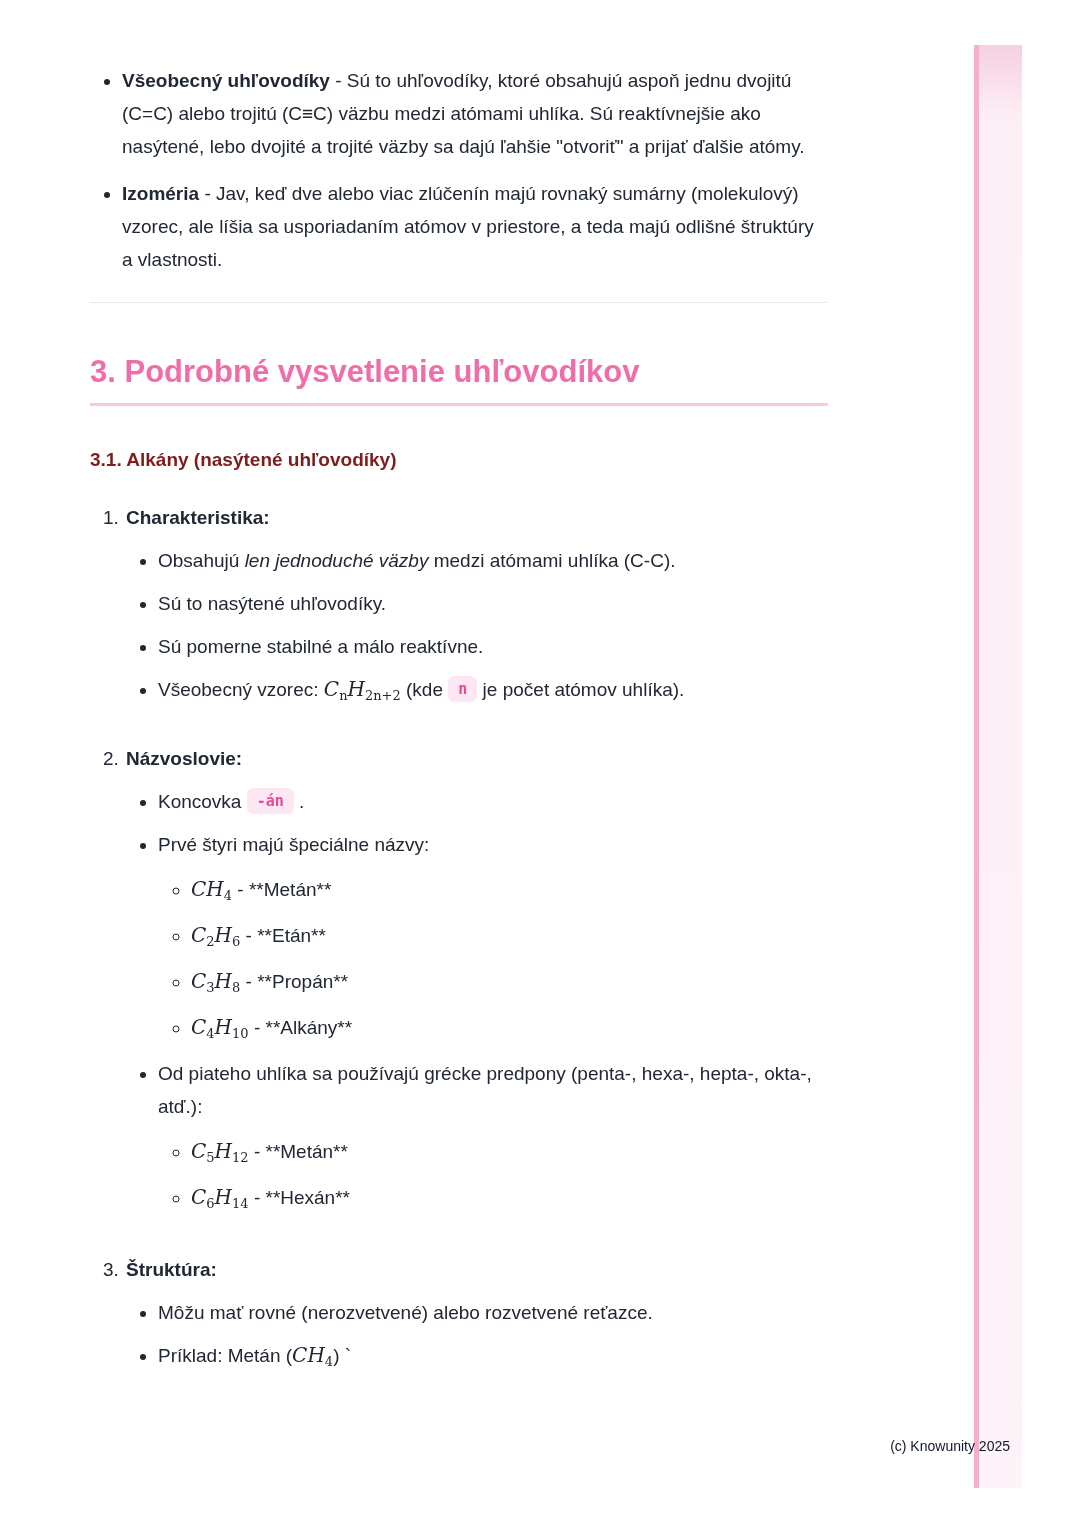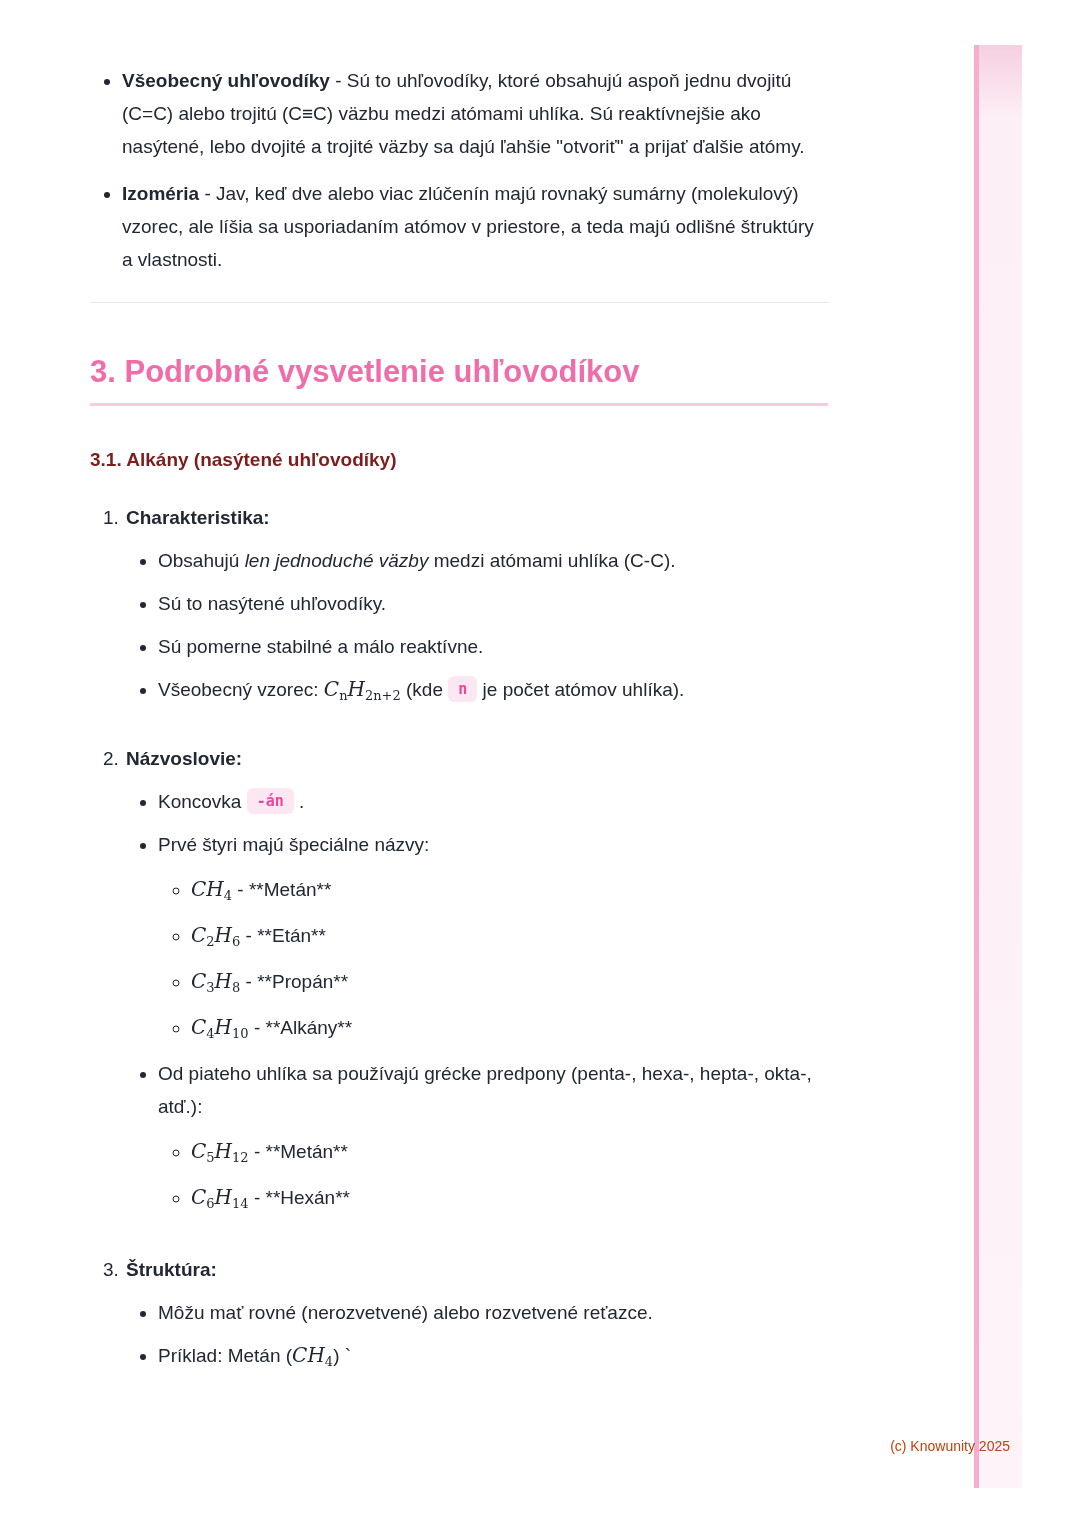--- a/index.html
+++ b/index.html
@@ -30,21 +30,21 @@
   ul.lvl3 > li { margin-bottom: 13px; }
   .math { font-family: "DejaVu Serif", serif; font-size: 20px; }
   .math .v { font-style: italic; }
   .math sub { font-size: 13px; line-height: 0; vertical-align: -4px; font-style: normal; }
   .chip { display: inline-block; background: #fce7f3; color: #ec4899;
           font-family: "DejaVu Sans Mono", monospace; font-size: 15px; font-weight: bold;
           line-height: 20px; padding: 3px 10px; border-radius: 6px; vertical-align: 2px; }
   .edge-line { position: absolute; left: 974px; top: 45px; width: 5px; height: 1443px; background: #f6aecb; z-index: 1; }
   .edge-panel { position: absolute; left: 979px; top: 45px; width: 43px; height: 1443px;
                 background: linear-gradient(180deg, #f6cfe0 0%, #fdeff6 5%, #fdf3f8 100%); z-index: 1; }
-  .footer { position: absolute; top: 1437px; right: 70px; font-size: 14px; line-height: 18px; color: #c2410c; z-index: 3; }
+  .footer { position: absolute; top: 1437px; right: 70px; font-size: 14px; line-height: 18px; color: #0f172a; z-index: 3; }
   em.it { font-style: italic; }
 </style>
 </head>
 <body>
 
 <div class="content">
 
 
   <ul class="lvl1">
     <li><b class="term">Všeobecný uhľovodíky</b>

